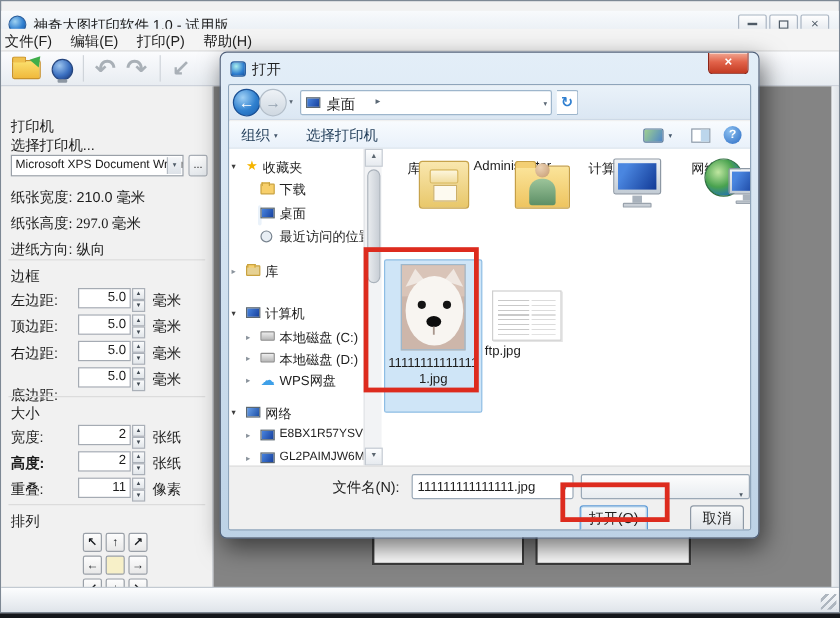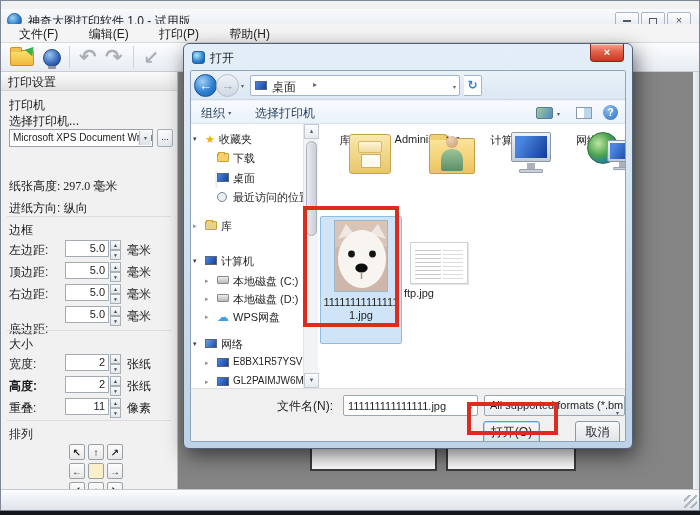--- a/index.html
+++ b/index.html
@@ -13,21 +13,21 @@
   .appico { position:absolute; left:6px; top:4px; width:15px; height:15px; border-radius:50%;
     background:radial-gradient(circle at 35% 30%,#9fd2f2,#2f7fd0 55%,#13509e); border:1px solid #2a5f9e; }
   .title-text { position:absolute; left:27px; top:4px; font-size:12px; color:#1b1b1b; }
   .wbtn { position:absolute; top:3px; width:24px; height:16px; text-align:center; line-height:14px;
     font-size:11px; color:#4e5a66; background:linear-gradient(#fefefe,#e2e7ed);
     border:1px solid #aab5c2; border-radius:2px; }
   .wbtn .bar { display:inline-block; width:8px; height:2px; background:#4e5a66; vertical-align:middle; }
   .wbtn .box { display:inline-block; width:8px; height:7px; border:1.5px solid #4e5a66; vertical-align:middle; }
   .menubar { position:absolute; left:0; top:23px; right:0; height:19px; background:#f4f4f4;
     border-bottom:1px solid #dadada; font-size:12px; color:#222; }
-  .menubar span { display:inline-block; padding:2px 9px 0 18px; }
+  .menubar span { display:inline-block; padding:2px 9px 0 3px; }
   .appbar { position:absolute; left:0; top:42px; right:0; height:29px;
     background:linear-gradient(#fbfcfe,#e8ecf1); border-bottom:1px solid #c6cdd6; }
   .tsep { position:absolute; top:3px; width:1px; height:22px; background:#cfd4da; }
   .tglyph { position:absolute; font-weight:bold; color:#a9b0b7; }
   .folder-ico { position:absolute; left:9px; top:7px; width:24px; height:16px;
     background:linear-gradient(#fbe06e,#f0b93c); border:1px solid #c8922c; border-radius:2px; }
   .folder-ico:before { content:""; position:absolute; left:-1px; top:-4px; width:10px; height:4px;
     background:#f0c14e; border:1px solid #c8922c; border-bottom:none; border-radius:2px 2px 0 0; }
   .folder-ico:after { content:""; position:absolute; right:-3px; top:-5px; width:0; height:0;
     border-left:5px solid transparent; border-right:5px solid transparent; border-bottom:8px solid #3fae4a;
@@ -209,29 +209,29 @@
     <span class="folder-ico"></span>
     <span class="cam-ico"></span>
     <span class="tsep" style="left:68px;"></span>
     <span class="tglyph" style="left:78px;top:2px;font-size:21px;">↶</span>
     <span class="tglyph" style="left:104px;top:2px;font-size:21px;">↷</span>
     <span class="tsep" style="left:132px;"></span>
     <span class="tglyph" style="left:142px;top:3px;font-size:19px;">↙</span>
   </div>
 
   <div class="panel">
-    <div class="phead">打印设置</div>
     <div class="prow" style="top:25px;">打印机</div>
     <div class="prow" style="top:41px;">选择打印机...</div>
     <div class="pcombo" style="top:57px;">
       <span>Microsoft XPS Document Writer</span>
       <span class="pcombo-arrow">▾</span>
     </div>
     <div class="pdots" style="top:57px;">...</div>
 
+    <div class="prow" style="top:84px;"><span>纸张宽度:</span> <span>210.0 毫米</span></div>
     <div class="prow" style="top:106px;font-family:Liberation Serif, serif;"><span>纸张高度:</span> <span>297.0 毫米</span></div>
     <div class="prow" style="top:128px;"><span>进纸方向:</span> <span>纵向</span></div>
 
     <div class="sect-line" style="top:144px;"></div>
     <div class="prow" style="top:150px;">边框</div>
 
     <div class="prow" style="top:170px;">左边距:</div>
     <div class="spinbox" style="top:168px;">5.0</div>
     <div class="stepper" style="top:168px;">
         <i class="up"></i>
@@ -464,21 +464,20 @@
       </div>
     </div>
 
     <div class="dbottom">
       <span class="fname-label">文件名(N):</span>
       <div class="fname-combo">
         <input value="111111111111111.jpg" style="">
         <span class="combo-arr">▾</span>
       </div>
       <div class="ftype">
-        <span>All supported formats (*.bm</span>
         <span class="combo-arr">▾</span>
       </div>
       <div class="dlgbtn openbtn">打开(O)</div>
       <div class="dlgbtn cancelbtn">取消</div>
     </div>
   </div>
 </div>
 
 <div class="anno" style="left:303px;top:206px;width:96px;height:121px;"></div>
 <div class="anno" style="left:467px;top:402px;width:91px;height:33px;"></div>

